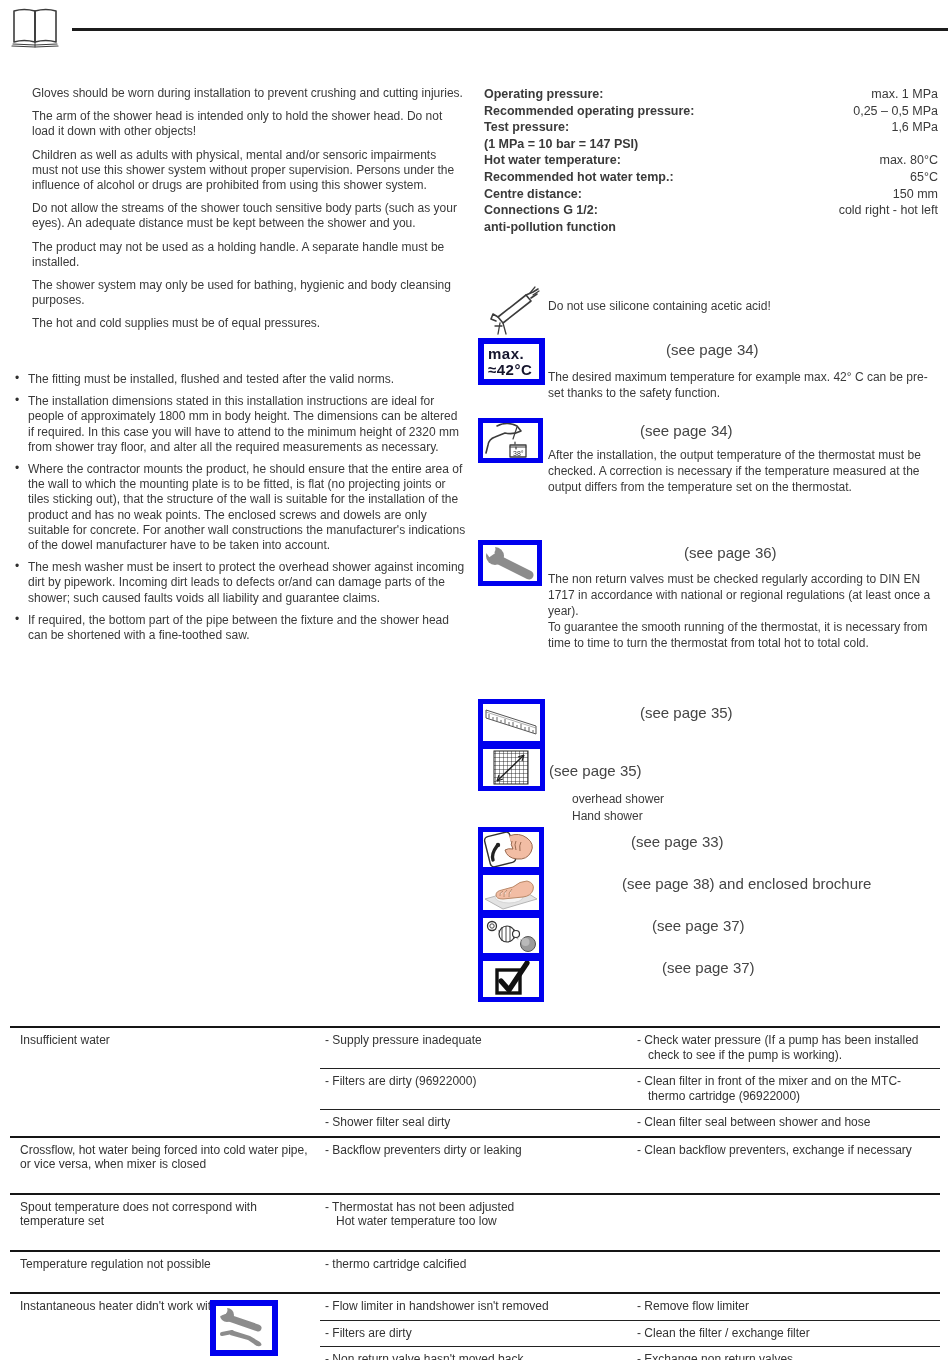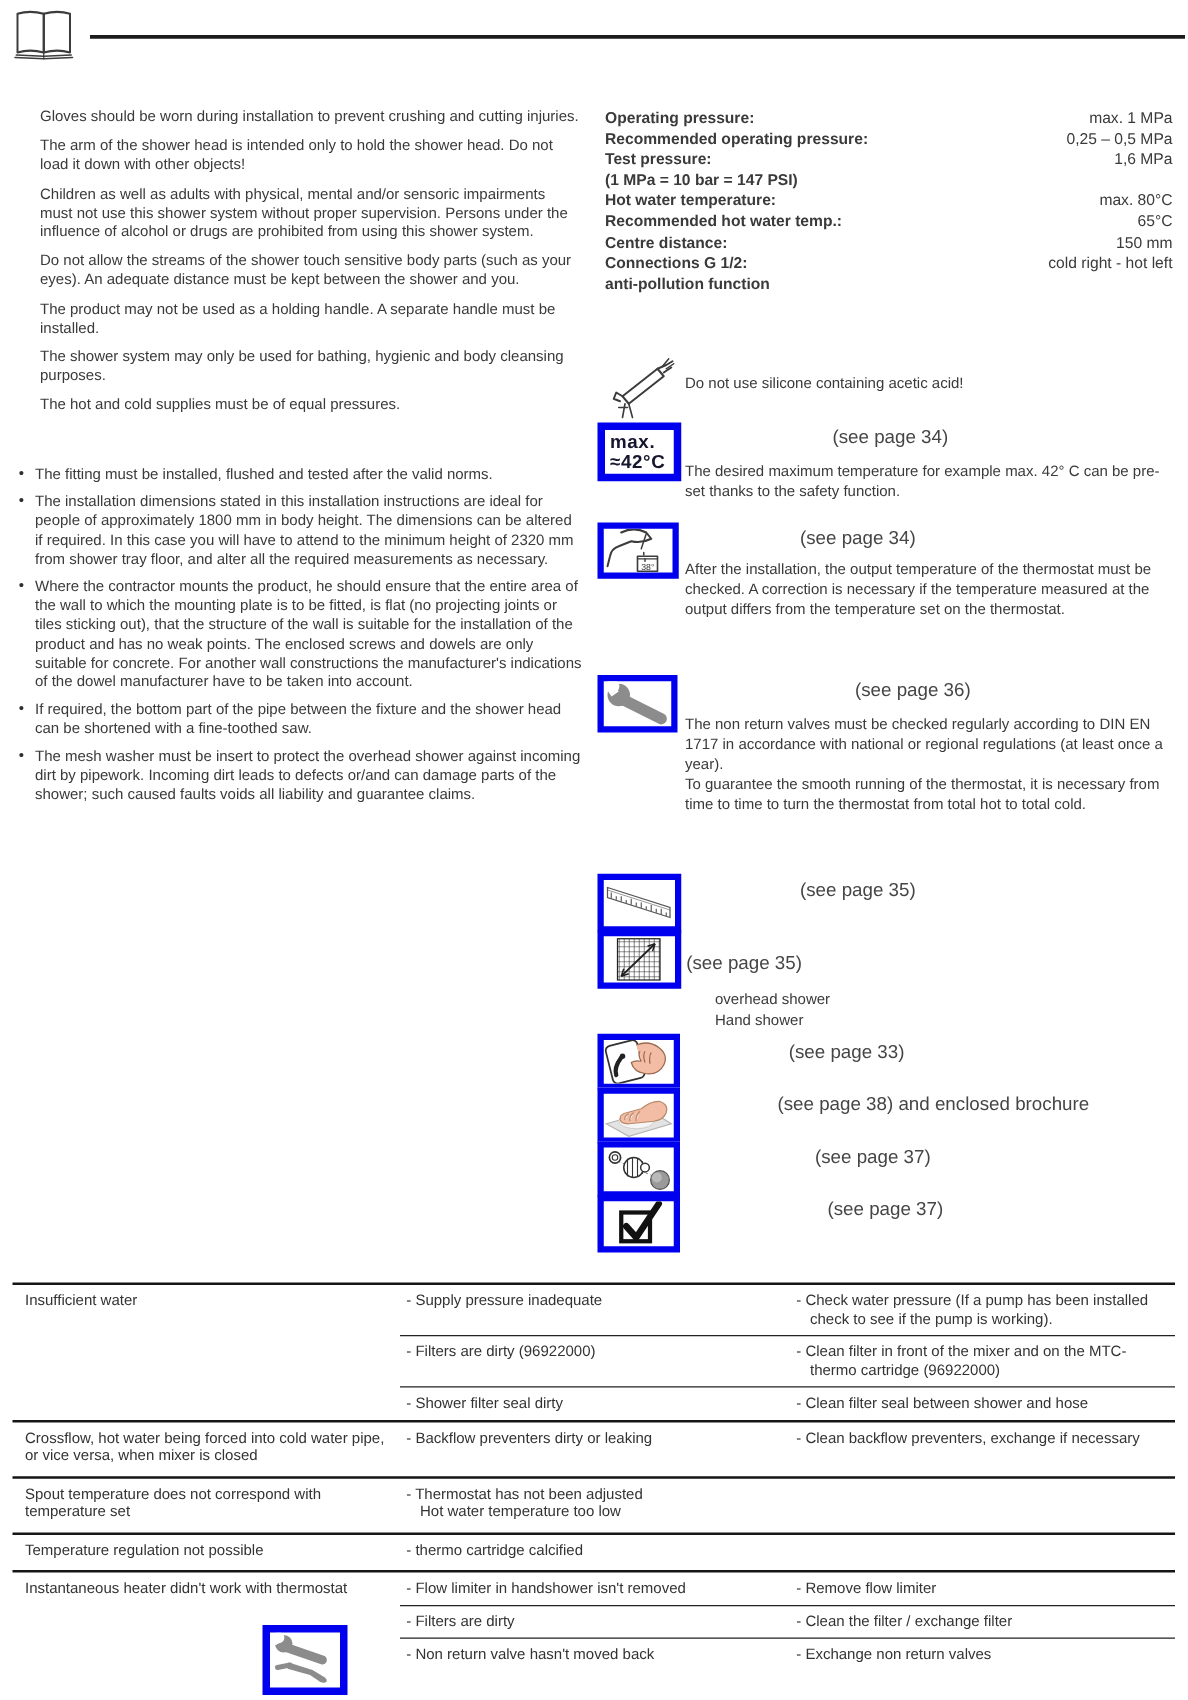--- a/index.html
+++ b/index.html
@@ -39,21 +39,21 @@
   #max42-box { left:478px; top:338px; width:67px; height:47px; border-width:6px;
     flex-direction:column; align-items:flex-start; justify-content:center; padding-left:4px; }
   #max42-box .l1, #max42-box .l2 { font-weight:bold; font-size:15px; line-height:16px; color:#16162e; letter-spacing:0.5px; }
 
   .caption { font-size:15px; color:#454545; white-space:nowrap; }
   .note-body { font-size:12px; line-height:16px; color:#3a3a3a; white-space:pre-line; }
 
   
   #trouble-table { left:10px; top:1026px; width:930px; font-size:12px; line-height:14.5px; color:#333; }
   .major-row { display:grid; grid-template-columns:310px 620px; border-top:2.5px solid #151515; }
-  .problem-cell { padding:5px 10px 9px 10px; }
+  .problem-cell { padding:5px 10px 21px 10px; }
   .subrow { display:grid; grid-template-columns:312px 308px; border-bottom:1.5px solid #222; }
   .subrow:last-child { border-bottom:none; }
   .cause-cell, .remedy-cell { padding:5px 8px 6px 16px; text-indent:-11px; white-space:pre-line; }
 
   
   svg { display:block; }
   .linework { stroke:#3c3c3c; fill:none; stroke-width:1.6; stroke-linecap:round; stroke-linejoin:round; }
 </style>
 </head>
 <body>
@@ -75,22 +75,22 @@
   <p>Do not allow the streams of the shower touch sensitive body parts (such as your eyes). An adequate distance must be kept between the shower and you.</p>
   <p>The product may not be used as a holding handle. A separate handle must be installed.</p>
   <p>The shower system may only be used for bathing, hygienic and body cleansing purposes.</p>
   <p>The hot and cold supplies must be of equal pressures.</p>
 </div>
 
 <div class="abs" id="install-bullets">
   <div class="bullet">The fitting must be installed, flushed and tested after the valid norms.</div>
   <div class="bullet">The installation dimensions stated in this installation instructions are ideal for people of approximately 1800 mm in body height. The dimensions can be altered if required. In this case you will have to attend to the minimum height of 2320 mm from shower tray floor, and alter all the required measurements as necessary.</div>
   <div class="bullet">Where the contractor mounts the product, he should ensure that the entire area of the wall to which the mounting plate is to be fitted, is flat (no projecting joints or tiles sticking out), that the structure of the wall is suitable for the installation of the product and has no weak points. The enclosed screws and dowels are only suitable for concrete. For another wall constructions the manufacturer's indications of the dowel manufacturer have to be taken into account.</div>
+  <div class="bullet">The mesh washer must be insert to protect the overhead shower against incoming dirt by pipework. Incoming dirt leads to defects or/and can damage parts of the shower; such caused faults voids all liability and guarantee claims.</div>
   <div class="bullet">If required, the bottom part of the pipe between the fixture and the shower head can be shortened with a fine-toothed saw.</div>
-  <div class="bullet">The mesh washer must be insert to protect the overhead shower against incoming dirt by pipework. Incoming dirt leads to defects or/and can damage parts of the shower; such caused faults voids all liability and guarantee claims.</div>
 </div>
 
 <div class="abs" id="tech-data">
   <div class="tech-row">
       <span class="lab">Operating pressure:</span>
       <span class="val">max. 1 MPa</span>
     </div>
   <div class="tech-row">
       <span class="lab">Recommended operating pressure:</span>
       <span class="val">0,25 – 0,5 MPa</span>

